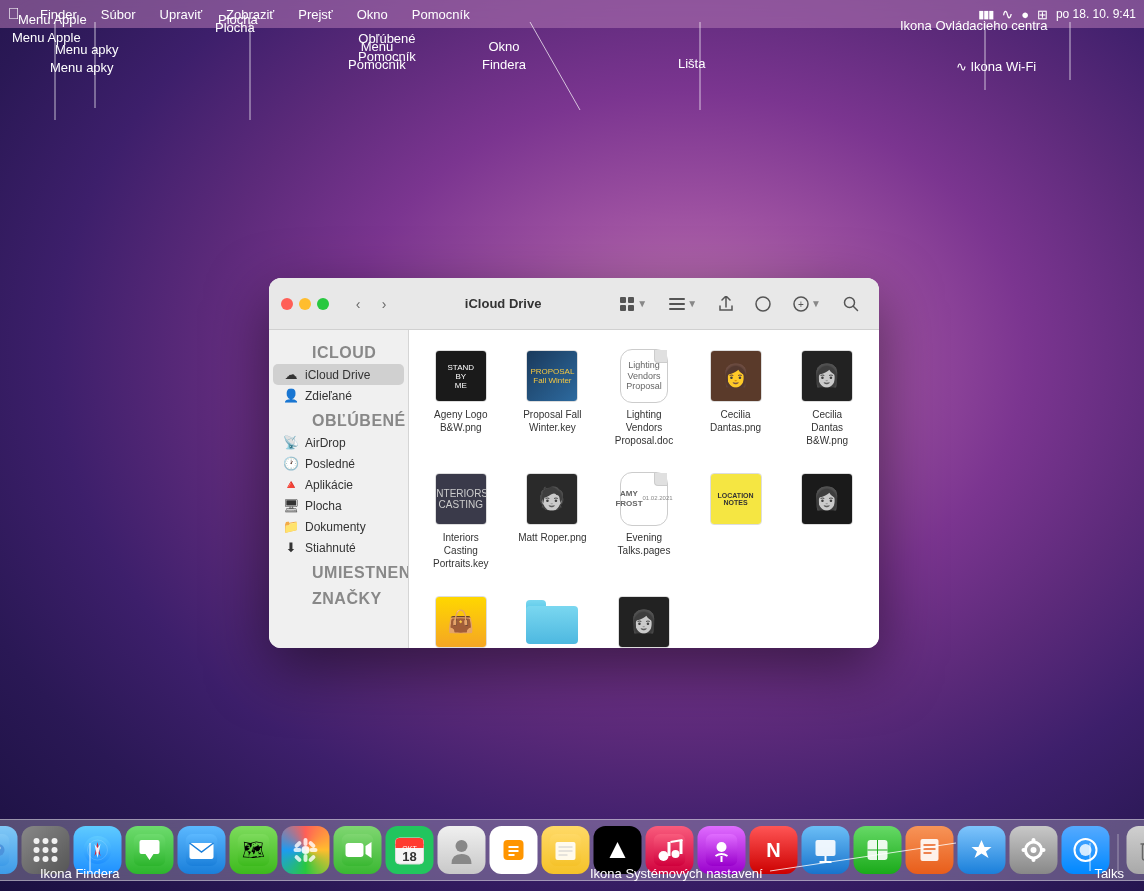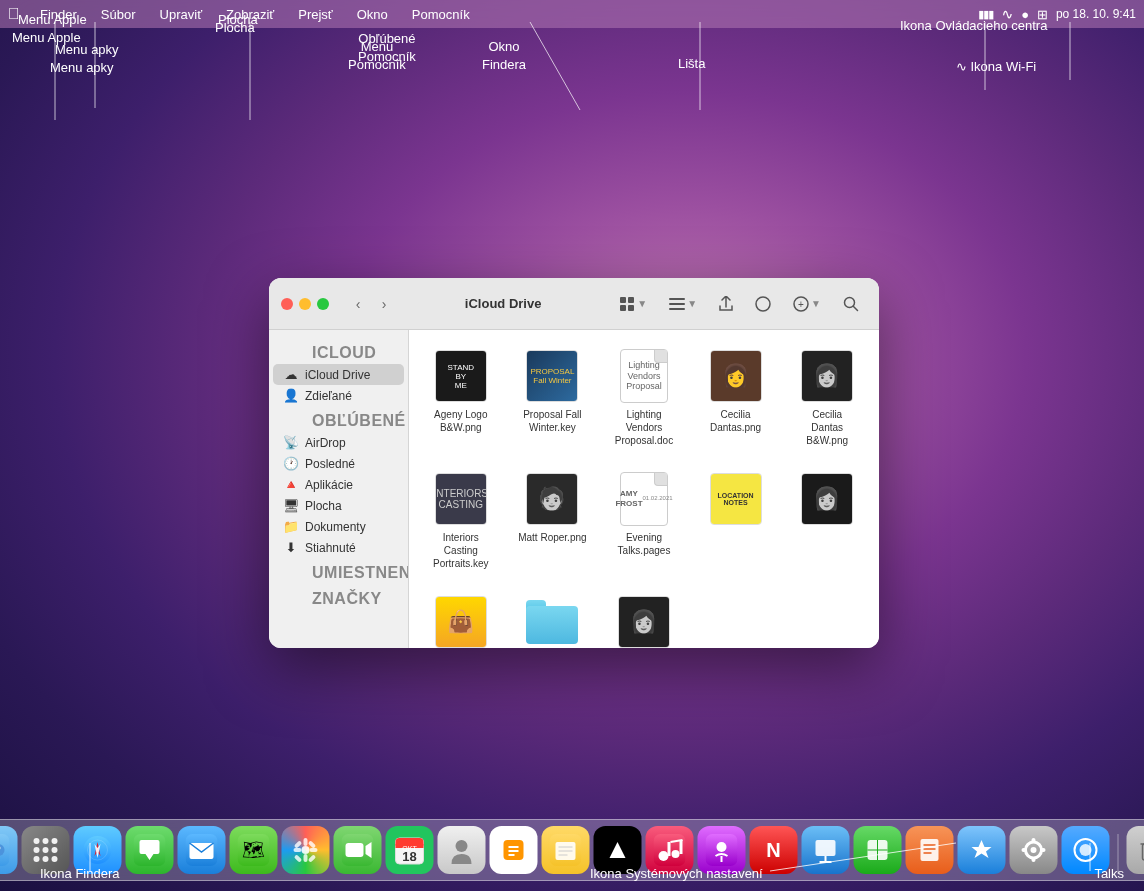--- a/index.html
+++ b/index.html
@@ -278,21 +278,21 @@
       justify-content: center;
       font-size: 18px;
     }
 
     
     .doc-file {
       width: 48px;
       height: 54px;
       background: white;
       border: 1px solid #ccc;
-      border-radius: 4px;
+      border-radius: 12px;
       display: flex;
       align-items: center;
       justify-content: center;
       font-size: 9px;
       color: #666;
       padding: 4px;
       text-align: center;
       line-height: 1.2;
       position: relative;
     }

